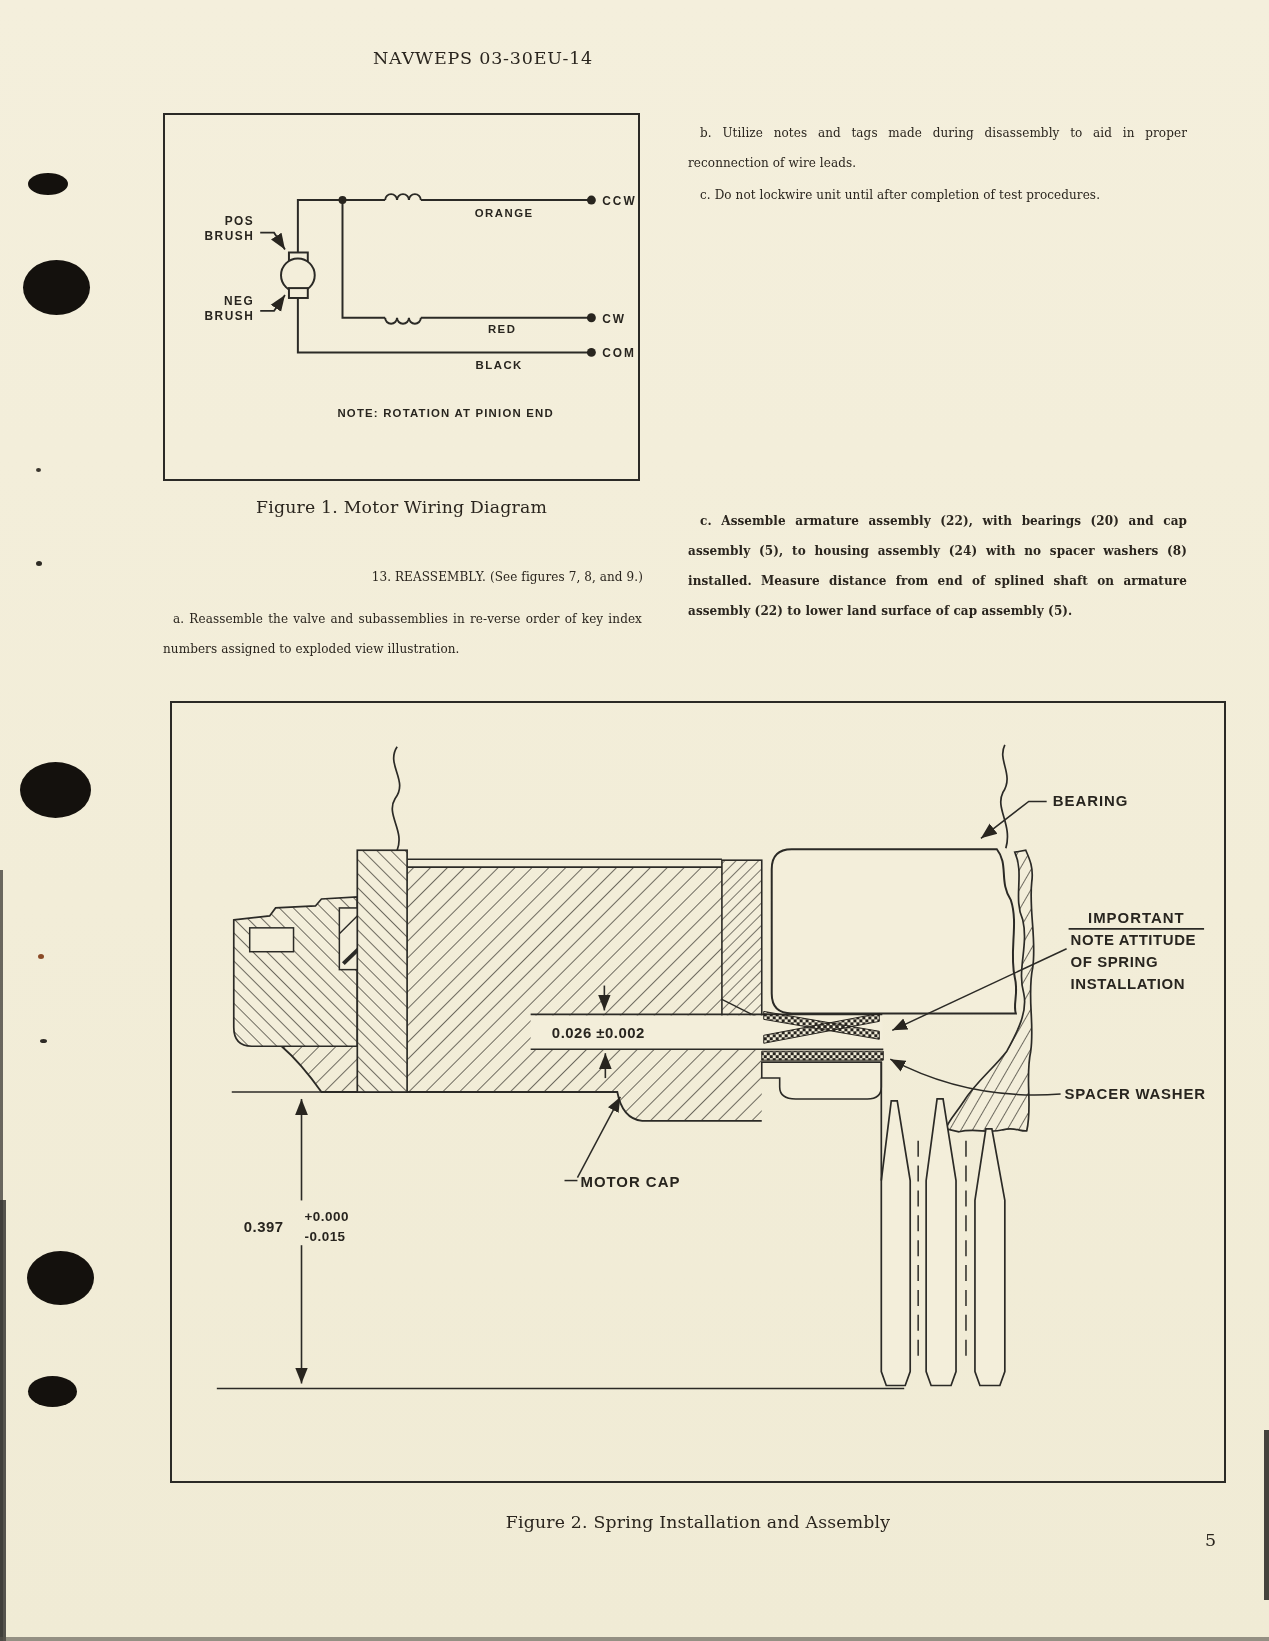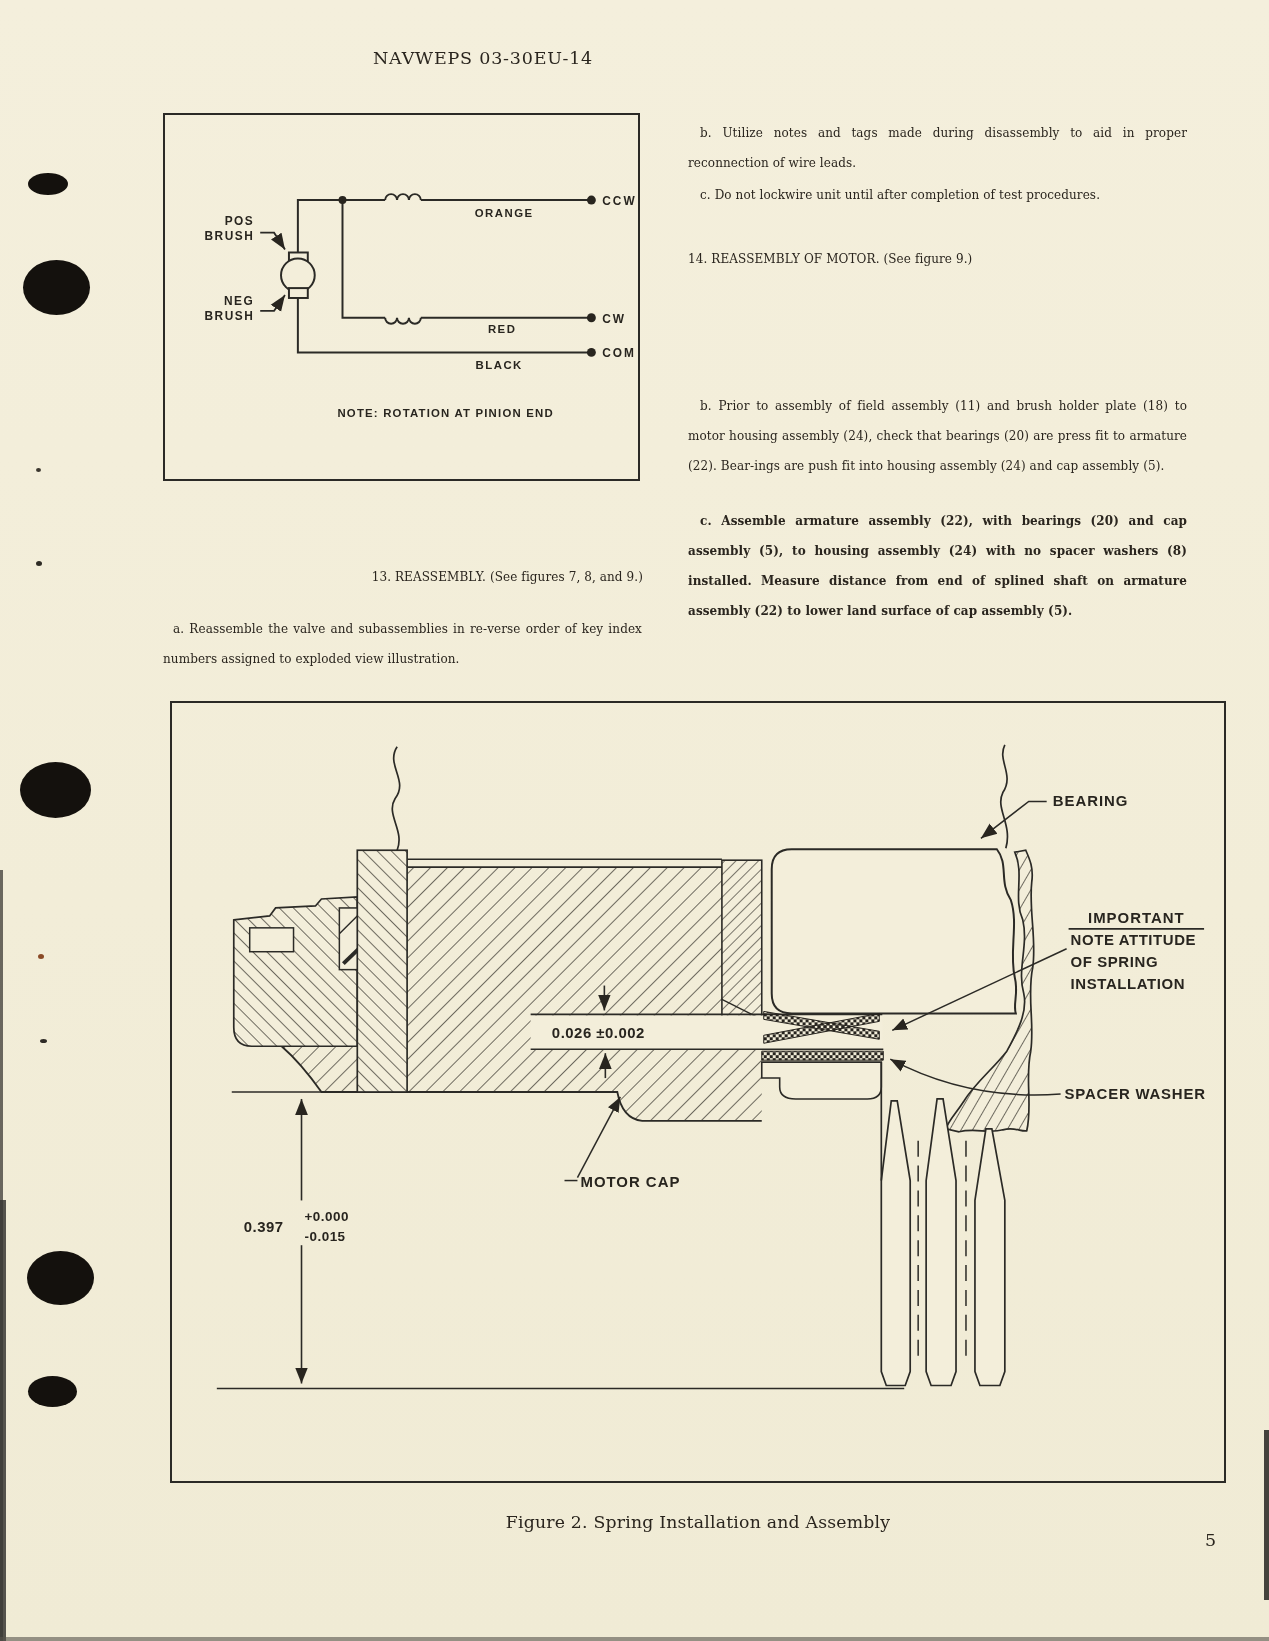--- a/index.html
+++ b/index.html
@@ -86,27 +86,26 @@
       <text x="342" y="103" font-size="11.5" letter-spacing="1.5" text-anchor="middle">ORANGE</text>
       <text x="340" y="220" font-size="11.5" letter-spacing="1.5" text-anchor="middle">RED</text>
       <text x="337" y="257" font-size="11.5" letter-spacing="1.5" text-anchor="middle">BLACK</text>
       <text x="441" y="91" font-size="12" letter-spacing="2">CCW</text>
       <text x="441" y="210" font-size="12" letter-spacing="2">CW</text>
       <text x="441" y="245" font-size="12" letter-spacing="2">COM</text>
       <text x="283" y="305" font-size="11.5" letter-spacing="1.2" text-anchor="middle">NOTE: ROTATION AT PINION END</text>
     </svg>
   </div>
 
+  <div class="caption serif-text" style="left:163px;top:497px;width:477px;">Figure 1.  Motor Wiring Diagram</div>
   <div class="para" style="left:163px;top:562px;width:480px;text-align:right;">13.  REASSEMBLY.  (See figures 7, 8, and 9.)</div>
-  <div class="para" style="left:163px;top:604px;width:479px;text-indent:10px;margin-top:10px;">a.  Reassemble the valve and subassemblies in re-verse order of key index numbers assigned to exploded view illustration.</div>
+  <div class="para" style="left:163px;top:604px;width:479px;text-indent:10px;">a.  Reassemble the valve and subassemblies in re-verse order of key index numbers assigned to exploded view illustration.</div>
 
   <div class="para" style="left:688px;top:118px;width:499px;text-indent:12px;">b.  Utilize notes and tags made during disassembly to aid in proper reconnection of wire leads.</div>
   <div class="para" style="left:688px;top:180px;width:499px;text-indent:12px;">c.  Do not lockwire unit until after completion of test procedures.</div>
-  <div class="para" style="left:688px;top:244px;width:499px;text-align:left;">14.  REASSEMBLY OF MOTOR.  (See figure 9.)</div>
-  <div class="para" style="left:688px;top:391px;width:499px;text-indent:12px;">b.  Prior to assembly of field assembly (11) and brush holder plate (18) to motor housing assembly (24), check that bearings (20) are press fit to armature (22).  Bear-ings are push fit into housing assembly (24) and cap assembly (5).</div>
   <div class="para" style="left:688px;top:506px;width:499px;text-indent:12px;font-weight:bold;">c.  Assemble armature assembly (22), with bearings (20) and cap assembly (5), to housing assembly (24) with no spacer washers (8) installed.  Measure distance from end of splined shaft on armature assembly (22) to lower land surface of cap assembly (5).</div>
 
   <div class="figbox" style="left:170px;top:701px;width:1056px;height:782px;">
     <svg width="1052" height="778" viewBox="0 0 1056 782" preserveAspectRatio="none">
       <defs>
         <pattern id="hA" width="12" height="12" patternUnits="userSpaceOnUse" patternTransform="rotate(45)">
           <line x1="0" y1="0" x2="0" y2="12" stroke="#34312b" stroke-width="1.4"></line>
         </pattern>
         <pattern id="hB" width="10" height="10" patternUnits="userSpaceOnUse" patternTransform="rotate(-45)">
           <line x1="0" y1="0" x2="0" y2="10" stroke="#34312b" stroke-width="1.4"></line>

